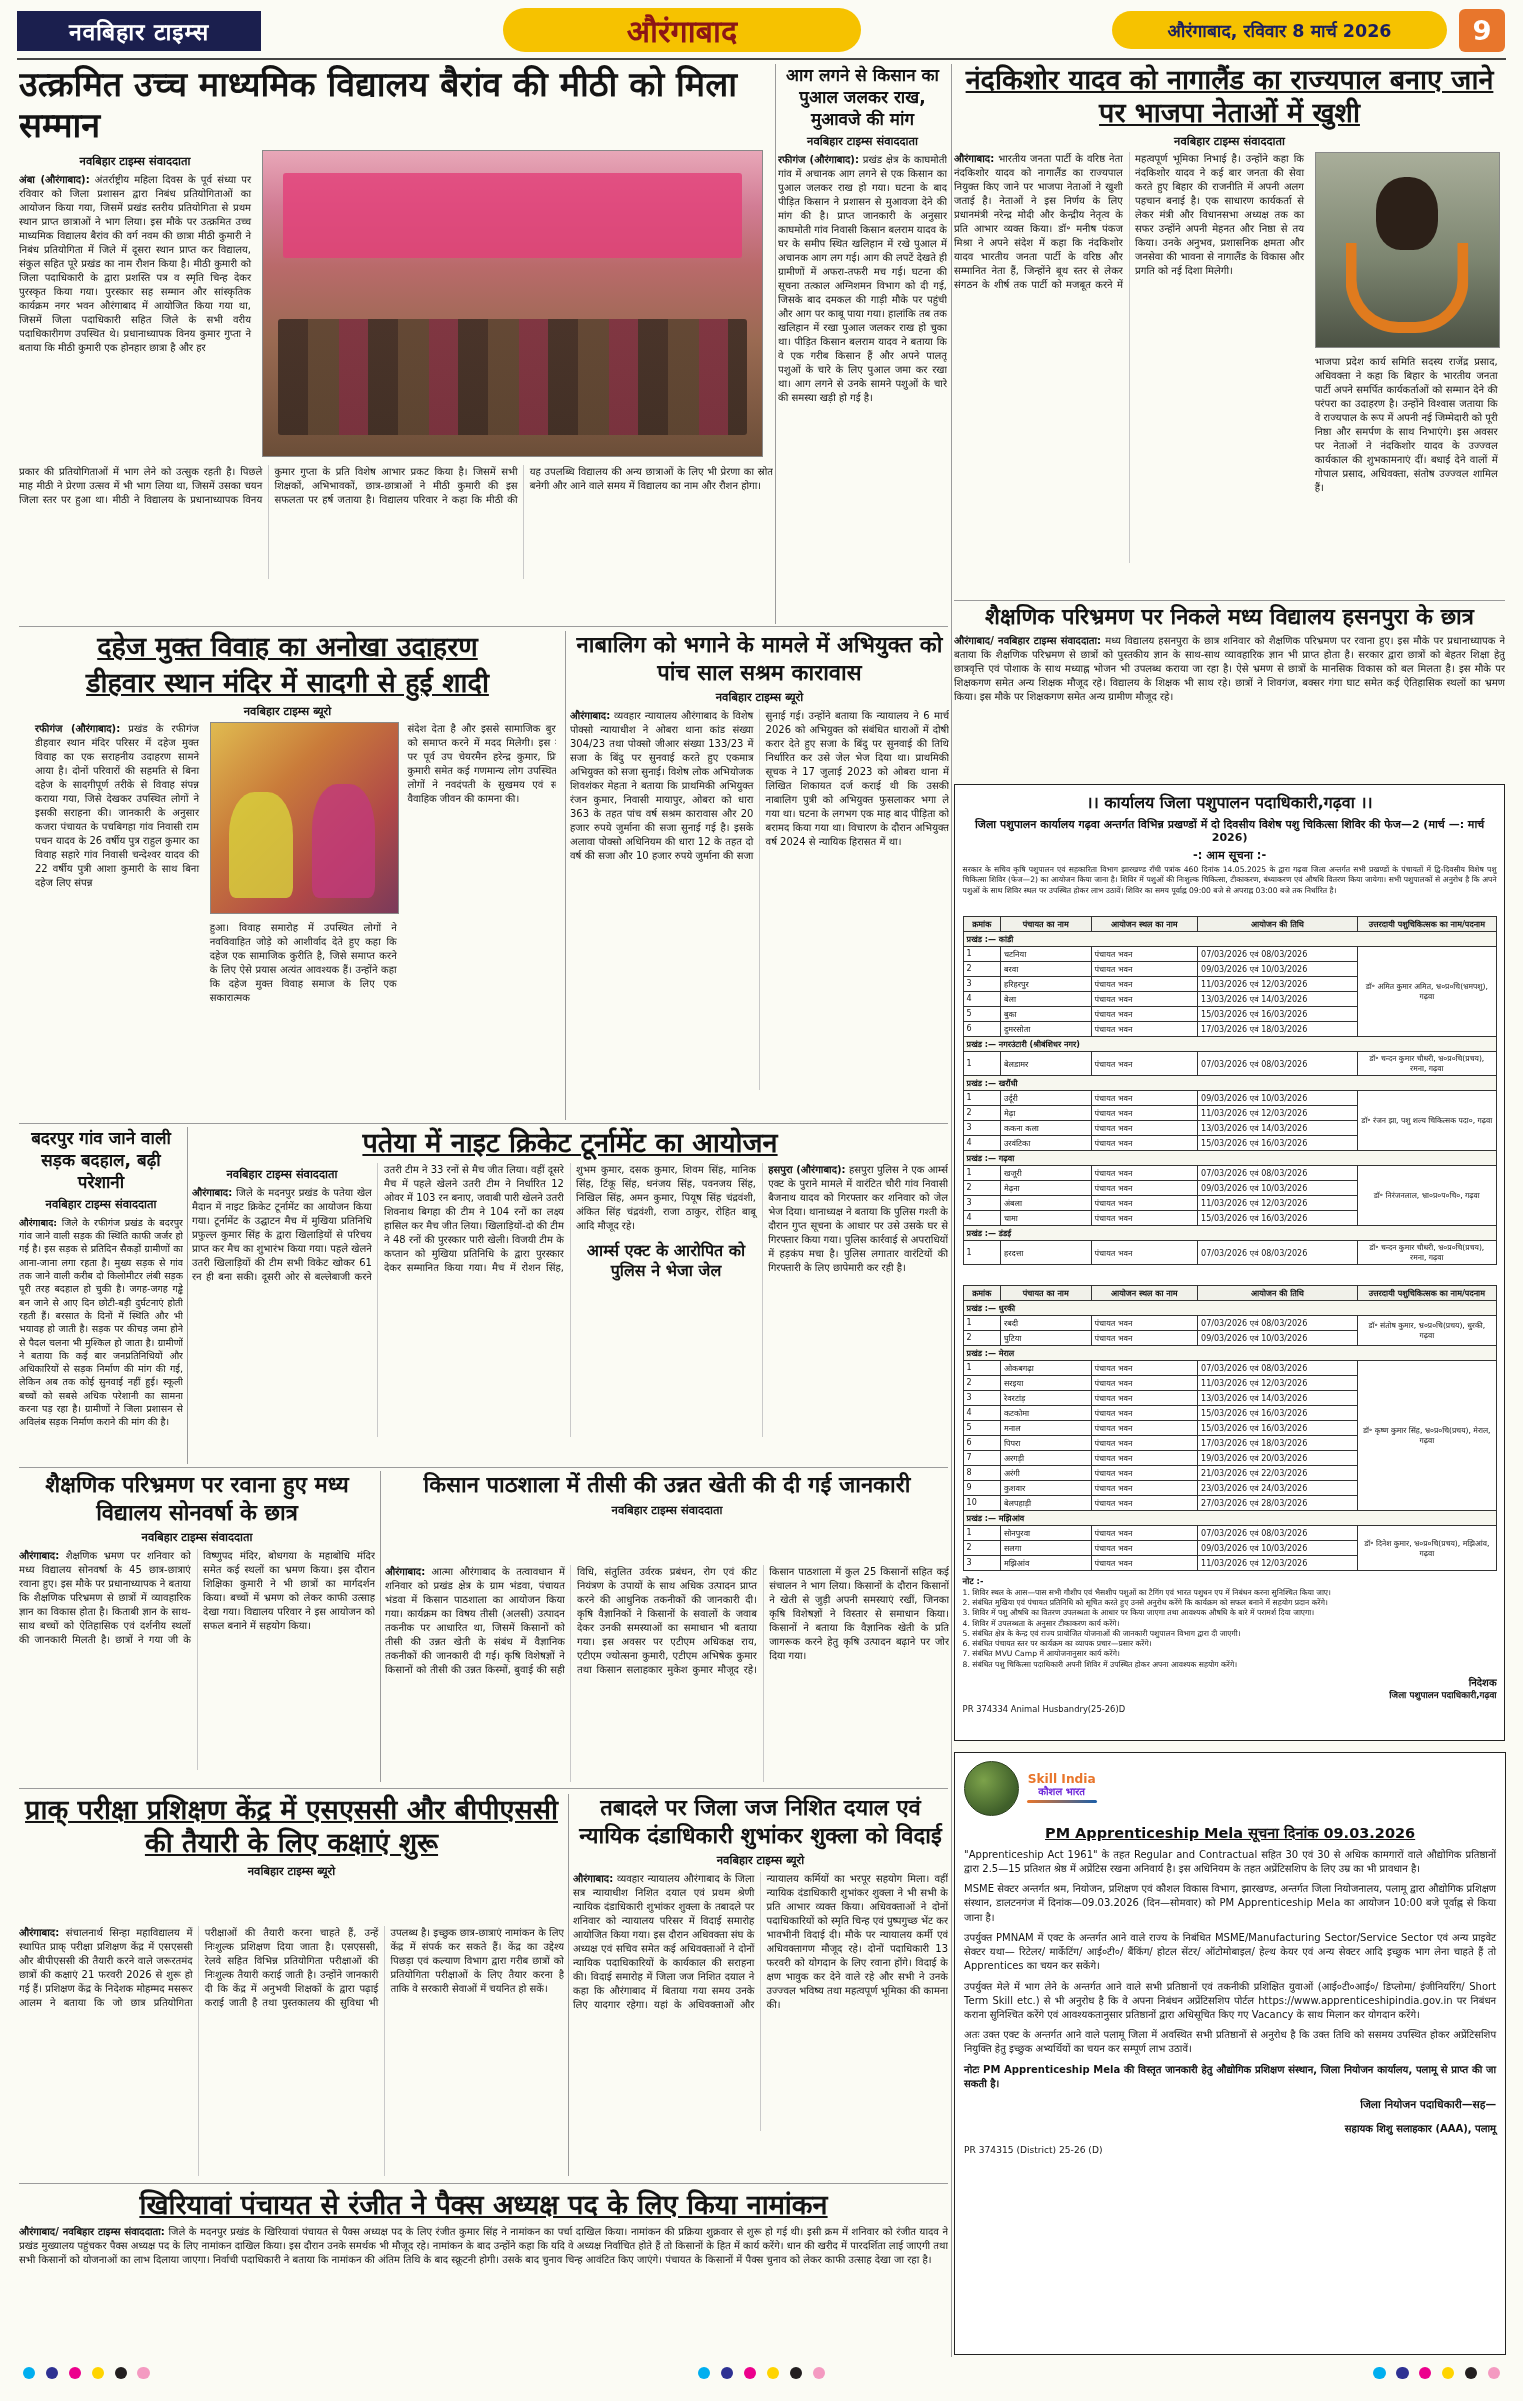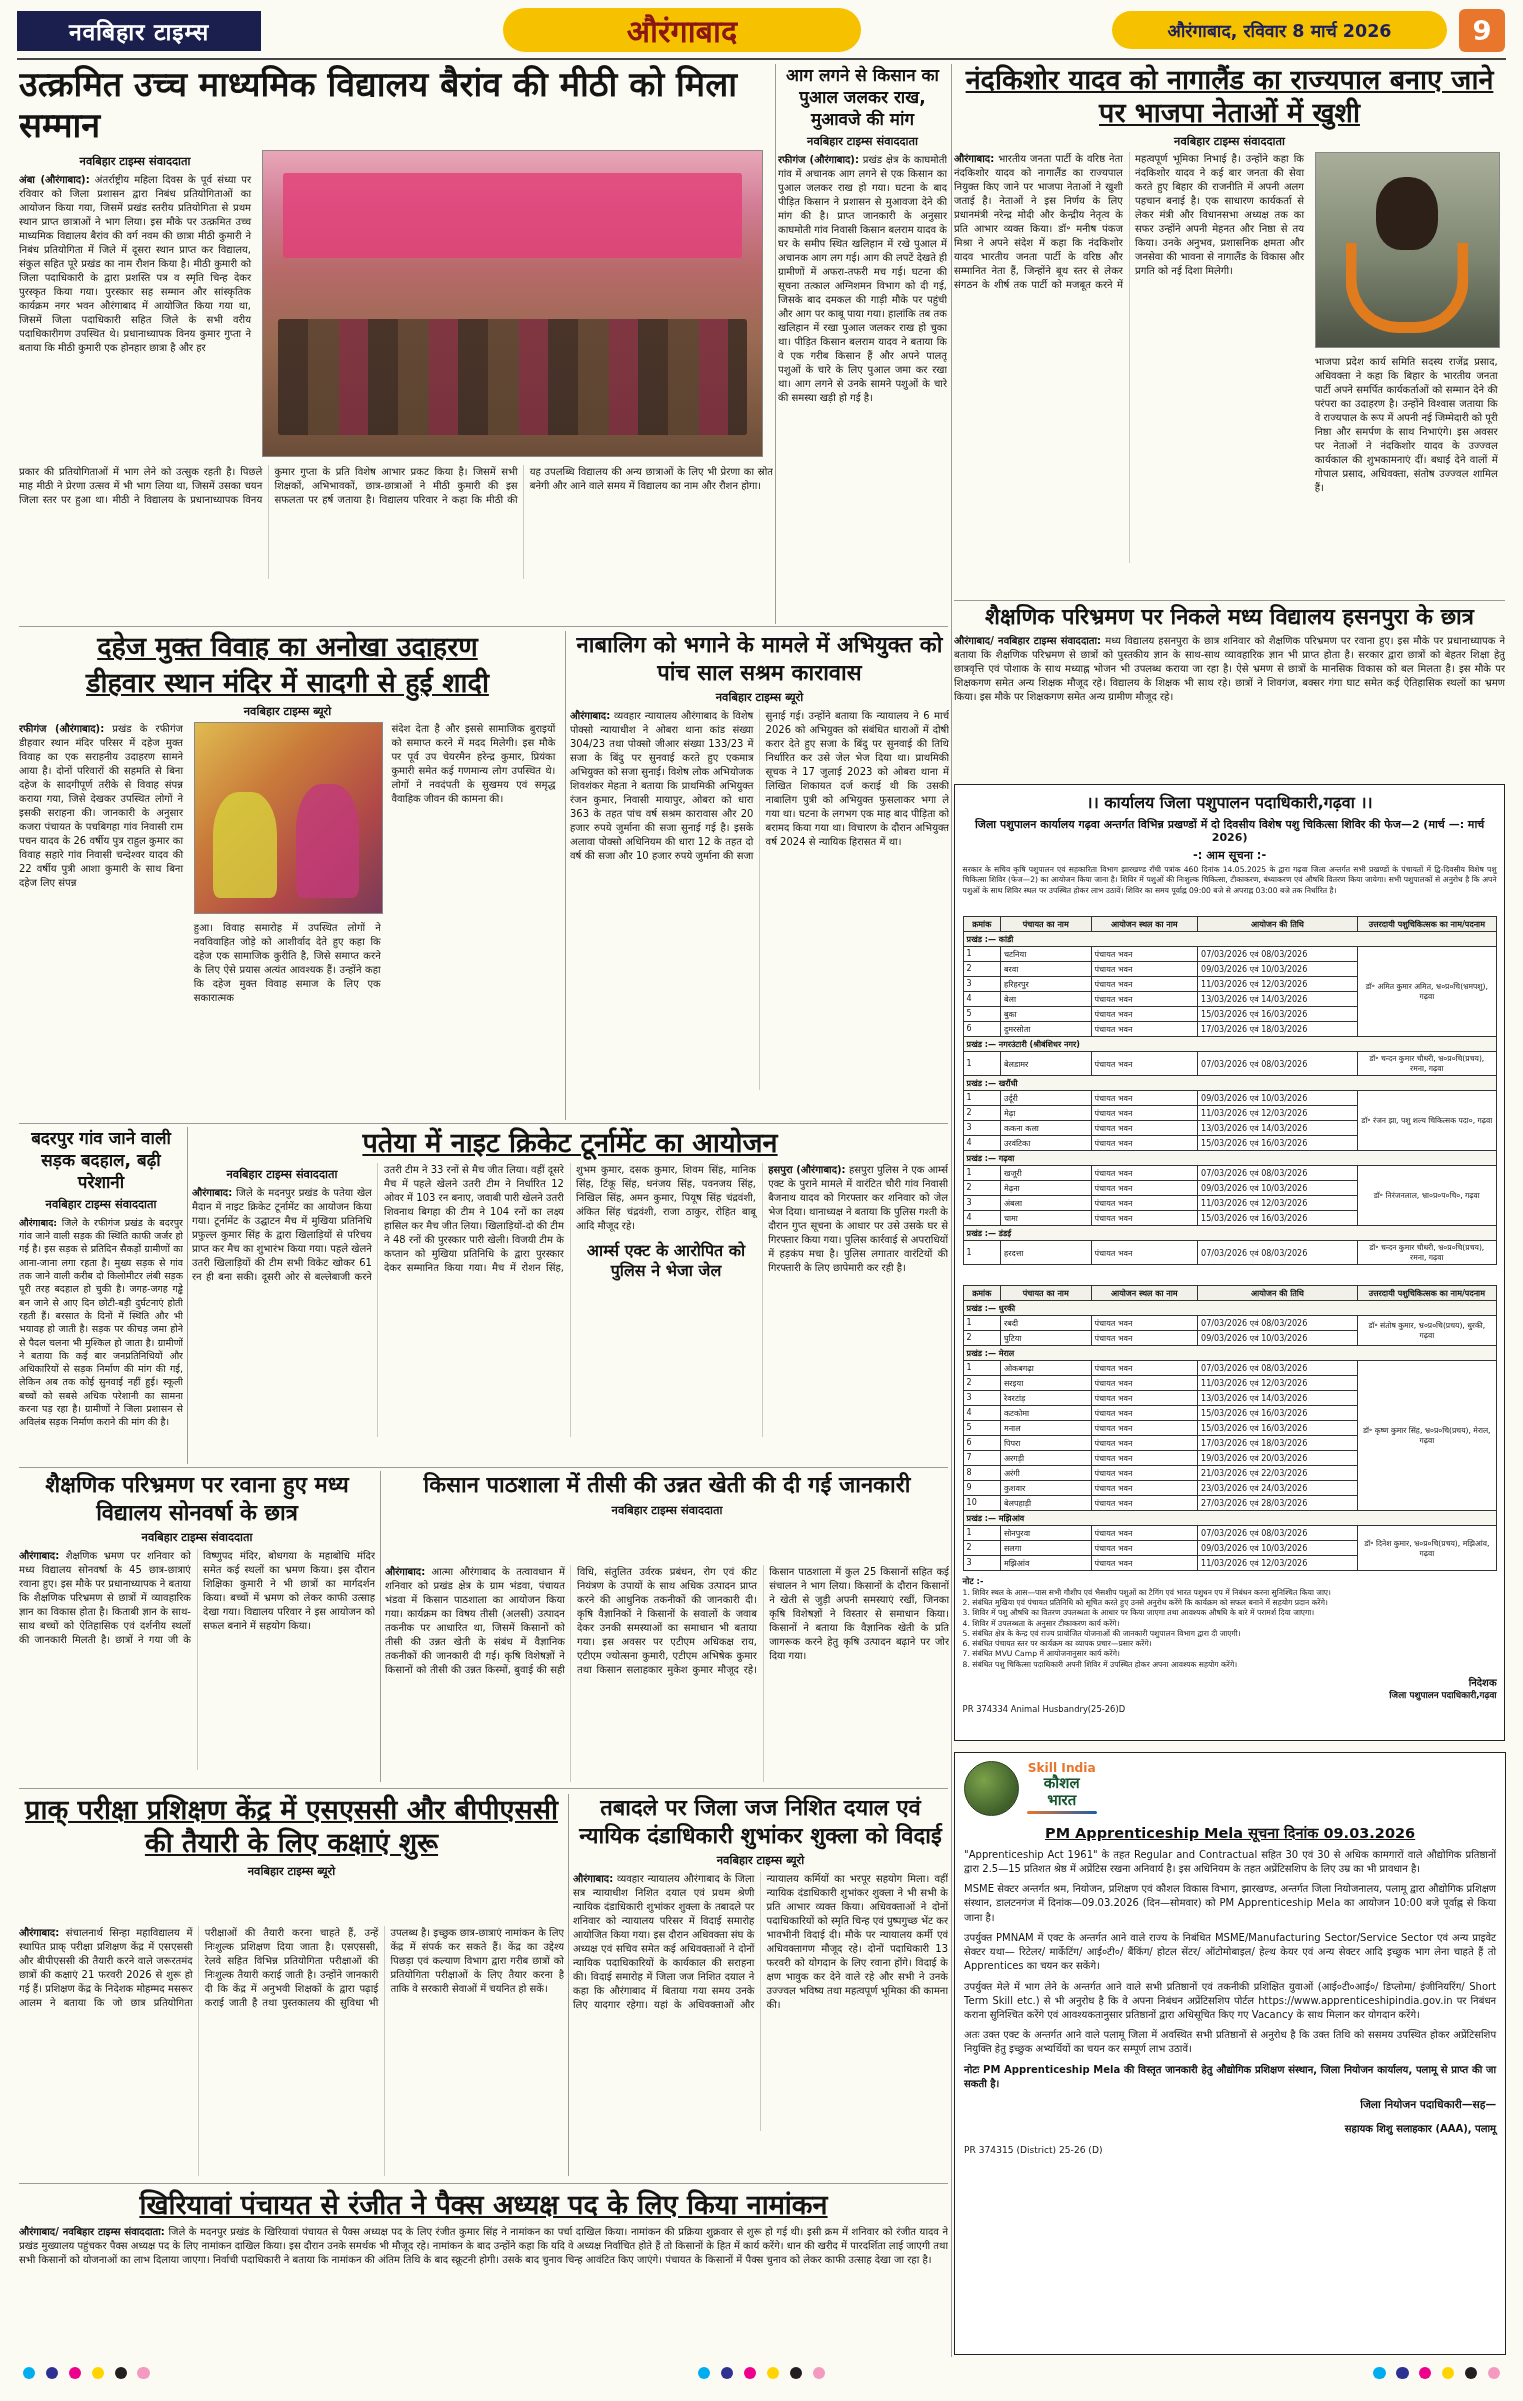--- a/index.html
+++ b/index.html
@@ -67,21 +67,21 @@
   .jh-box{border:1.5px solid #222;padding:7.6px 9.1px;background:#fff;}
   .jh-head{display:flex;align-items:center;gap:7.6px;}
   .jh-emblem{width:53px;height:53px;border-radius:50%;background:radial-gradient(circle at 35% 35%,#7ca24a,#3f5f2a 70%);
              border:1.5px solid #2c401e;flex:0 0 auto;}
   .jh-head-text{flex:1;text-align:center;}
   .jh-govt{font-size:15.2px;font-weight:800;margin:0;}
   .jh-dept{font-size:13.7px;font-weight:700;margin:1.5px 0;}
   .jh-office{font-size:13px;font-weight:700;margin:0;}
   .jh-skill{width:70px;flex:0 0 auto;text-align:center;font-weight:800;line-height:1.1;}
   .jh-skill .s1{color:#e8762c;font-size:12.2px;display:block;}
-  .jh-skill .s2{color:#14532d;font-size:15px;display:block;}
+  .jh-skill .s2{color:#6d28d9;font-size:10px;display:block;}
   .jh-skill .bar{height:3.8px;background:linear-gradient(90deg,#e8762c,#1b5ea8);margin-top:2.3px;border-radius:1.5px;}
   .jh-title{font-size:14.5px;font-weight:800;text-align:center;text-decoration:underline;margin:6.1px 0;}
   .jh-p{font-size:10px;line-height:1.42;text-align:justify;margin:0 0 6.1px 0;}
   .jh-note{font-size:10px;font-weight:700;line-height:1.4;text-align:justify;margin:5px 0;}
   .jh-sig{text-align:right;font-weight:800;font-size:10.7px;margin-top:6.1px;}
   .jh-sig2{text-align:right;font-weight:700;font-size:10px;}
   .jh-pr{font-size:9.1px;margin-top:7.6px;}
   
   .dots-row{position:absolute;left:23px;right:23px;top:2367px;display:flex;justify-content:space-between;}
   .dot-group{display:flex;gap:10.7px;}
@@ -134,21 +134,21 @@
         <p class="body-text" style="margin-top:6.1px;">भाजपा प्रदेश कार्य समिति सदस्य राजेंद्र प्रसाद, अधिवक्ता ने कहा कि बिहार के भारतीय जनता पार्टी अपने समर्पित कार्यकर्ताओं को सम्मान देने की परंपरा का उदाहरण है। उन्होंने विश्वास जताया कि वे राज्यपाल के रूप में अपनी नई जिम्मेदारी को पूरी निष्ठा और समर्पण के साथ निभाएंगे। इस अवसर पर नेताओं ने नंदकिशोर यादव के उज्ज्वल कार्यकाल की शुभकामनाएं दीं। बधाई देने वालों में गोपाल प्रसाद, अधिवक्ता, संतोष उज्ज्वल शामिल हैं।</p>
       </div>
     </div>
   </div>
 
   <div class="sec" style="left:19px;top:631px;width:537px;height:489px;">
     <h1 class="headline-lg">दहेज मुक्त विवाह का अनोखा उदाहरण</h1>
     <h1 class="headline-lg">डीहवार स्थान मंदिर में सादगी से हुई शादी</h1>
     <div class="byline">नवबिहार टाइम्स ब्यूरो</div>
     <div style="display:flex;gap:10.7px;">
-      <div style="width:164px;flex:0 0 auto;">
+      <div style="width:164px;flex:0 0 auto;margin-left:16px;">
         <p class="body-text"><span class="dateline">रफीगंज (औरंगाबाद):</span> <span>प्रखंड के रफीगंज डीहवार स्थान मंदिर परिसर में दहेज मुक्त विवाह का एक सराहनीय उदाहरण सामने आया है। दोनों परिवारों की सहमति से बिना दहेज के सादगीपूर्ण तरीके से विवाह संपन्न कराया गया, जिसे देखकर उपस्थित लोगों ने इसकी सराहना की। जानकारी के अनुसार कजरा पंचायत के पचबिगहा गांव निवासी राम पचन यादव के 26 वर्षीय पुत्र राहुल कुमार का विवाह सहारे गांव निवासी चन्देश्वर यादव की 22 वर्षीय पुत्री आशा कुमारी के साथ बिना दहेज लिए संपन्न</span></p>
       </div>
       <div style="width:187px;flex:0 0 auto;">
         <div class="photo photo-wed">
           <div class="blob1"></div>
           <div class="blob2"></div>
         </div>
         <p class="body-text" style="margin-top:6.1px;">हुआ। विवाह समारोह में उपस्थित लोगों ने नवविवाहित जोड़े को आशीर्वाद देते हुए कहा कि दहेज एक सामाजिक कुरीति है, जिसे समाप्त करने के लिए ऐसे प्रयास अत्यंत आवश्यक हैं। उन्होंने कहा कि दहेज मुक्त विवाह समाज के लिए एक सकारात्मक</p>
       </div>
       <div style="width:164px;flex:0 0 auto;">

